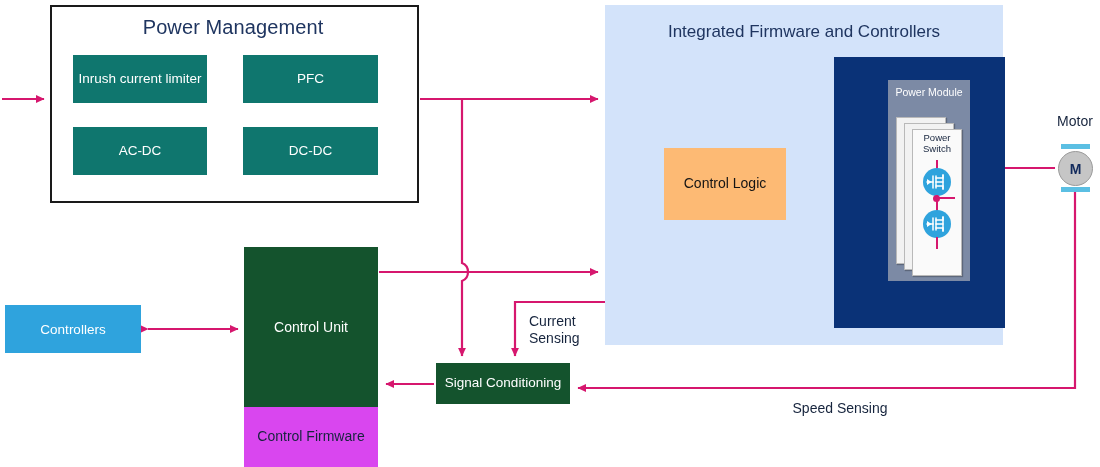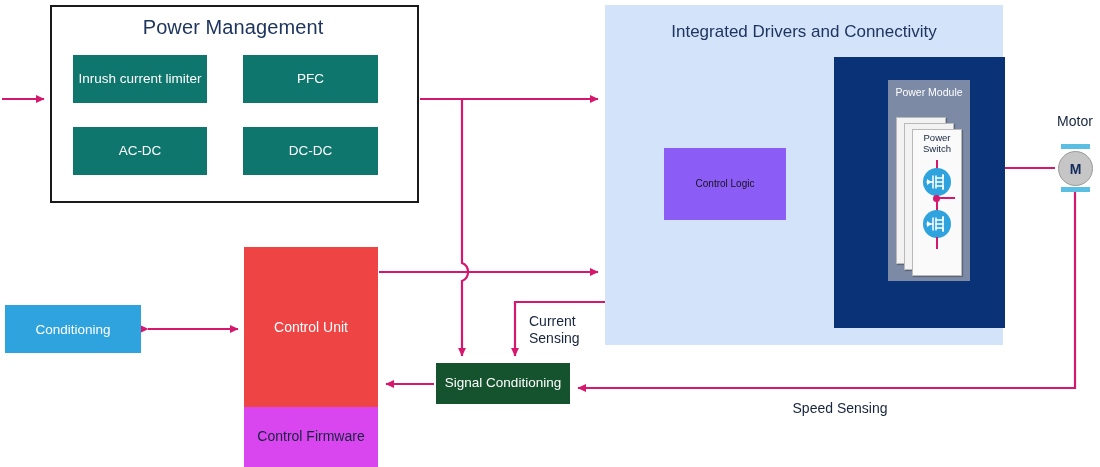--- a/index.html
+++ b/index.html
@@ -53,25 +53,25 @@
     background: #d3e3fa;
   }
   .idc-title {
     left: 605px; top: 22px; width: 398px;
     text-align: center;
     font-size: 17px;
     color: #1f3560;
   }
   .control-logic {
     left: 664px; top: 148px; width: 122px; height: 72px;
-    background: #8b5cf6;
+    background: #fdba74;
     color: #141414;
     display: flex; align-items: center; justify-content: center;
     text-align: center;
-    font-size: 10px;
+    font-size: 14px;
     line-height: 1.25;
   }
 
   .navy-box {
     left: 834px; top: 57px; width: 171px; height: 271px;
     background: #0a3277;
   }
   .pmod-panel {
     left: 888px; top: 80px; width: 82px; height: 201px;
     background: #7c8aa5;
@@ -141,21 +141,21 @@
 
   
   .connectivity {
     left: 5px; top: 305px; width: 136px; height: 48px;
     background: #2fa3dd; color: #fff;
     display: flex; align-items: center; justify-content: center;
     font-size: 13.5px;
   }
   .control-unit {
     left: 244px; top: 247px; width: 134px; height: 160px;
-    background: #ef4444; color: #fff;
+    background: #14532d; color: #fff;
     display: flex; align-items: center; justify-content: center;
     font-size: 14px;
   }
   .control-fw {
     left: 244px; top: 407px; width: 134px; height: 60px;
     background: #d946ef; color: #16243d;
     display: flex; align-items: center; justify-content: center;
     text-align: center; font-size: 14px; line-height: 1.25;
   }
   .signal-cond {
@@ -218,21 +218,21 @@
   </svg>
 
   <div class="abs pm-outer"></div>
   <div class="abs pm-title">Power Management</div>
   <div class="abs blue-chip pm-chip-1">Inrush current limiter</div>
   <div class="abs blue-chip pm-chip-2">PFC</div>
   <div class="abs blue-chip pm-chip-3">AC-DC</div>
   <div class="abs blue-chip pm-chip-4">DC-DC</div>
 
   <div class="abs idc-panel"></div>
-  <div class="abs idc-title">Integrated Drivers and Connectivity</div>
+  <div class="abs idc-title">Integrated Firmware and Controllers</div>
   <div class="abs control-logic">Control Logic</div>
 
   <div class="abs navy-box"></div>
   <div class="abs pmod-panel"></div>
   <div class="abs pmod-label">Power Module</div>
 
   <div class="abs card card-a"></div>
   <div class="abs card card-b"></div>
   <div class="abs card card-c"></div>
   <div class="abs pswitch-label">Power Switch</div>
@@ -269,21 +269,21 @@
       <path d="M4,11 L8.5,14 L4,17 Z" fill="#ffffff"></path>
     </svg>
   </div>
   <div class="abs mos-wire mw-bot"></div>
 
   <div class="abs motor-label">Motor</div>
   <div class="abs motor-bar mb-top"></div>
   <div class="abs motor-body">M</div>
   <div class="abs motor-bar mb-bot"></div>
 
-  <div class="abs connectivity">Conditioning</div>
+  <div class="abs connectivity">Controllers</div>
   <div class="abs control-unit">Control Unit</div>
   <div class="abs control-fw">Control Firmware</div>
   <div class="abs signal-cond">Signal Conditioning</div>
 
   <div class="abs free-label lbl-current">Current Sensing</div>
   <div class="abs free-label lbl-speed">Speed Sensing</div>
 
 </div>
 
 </body></html>

